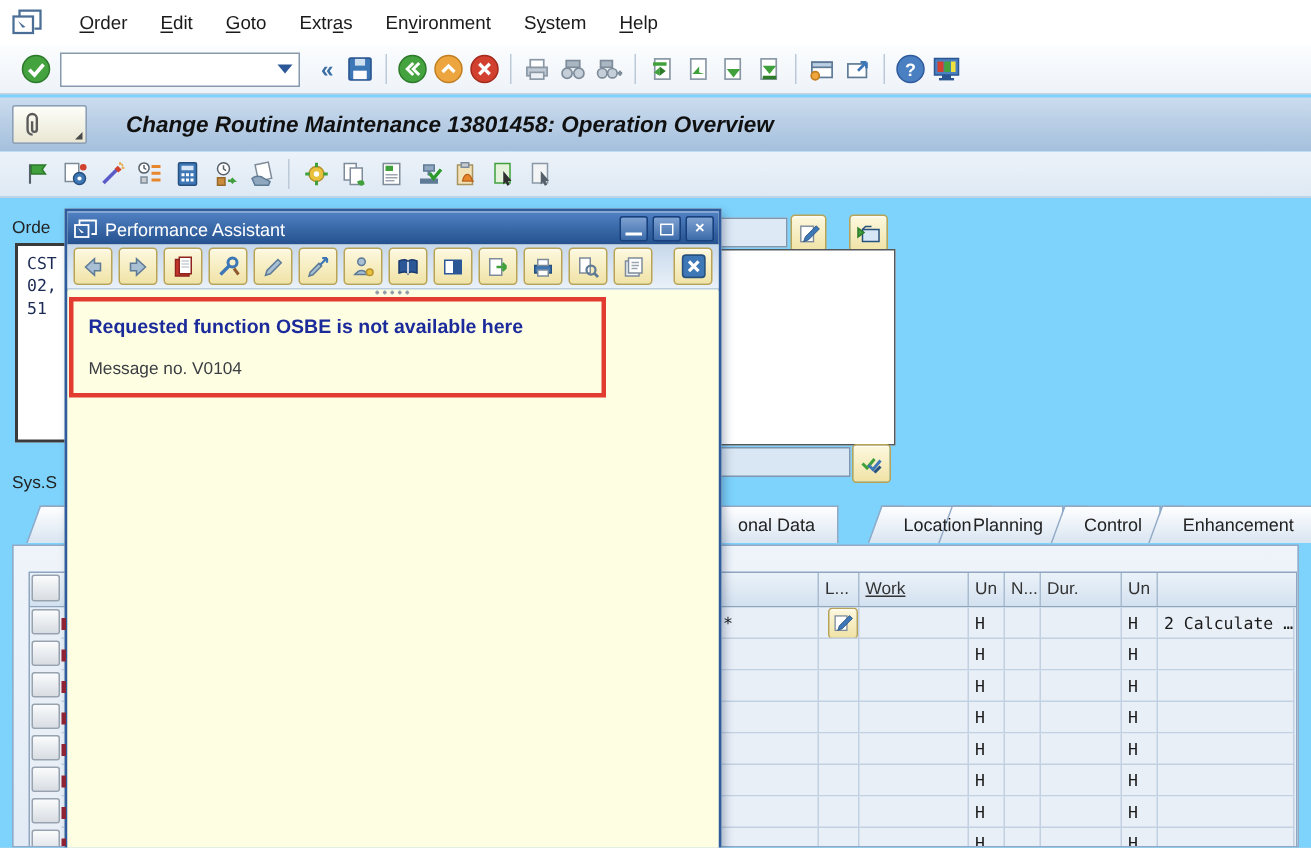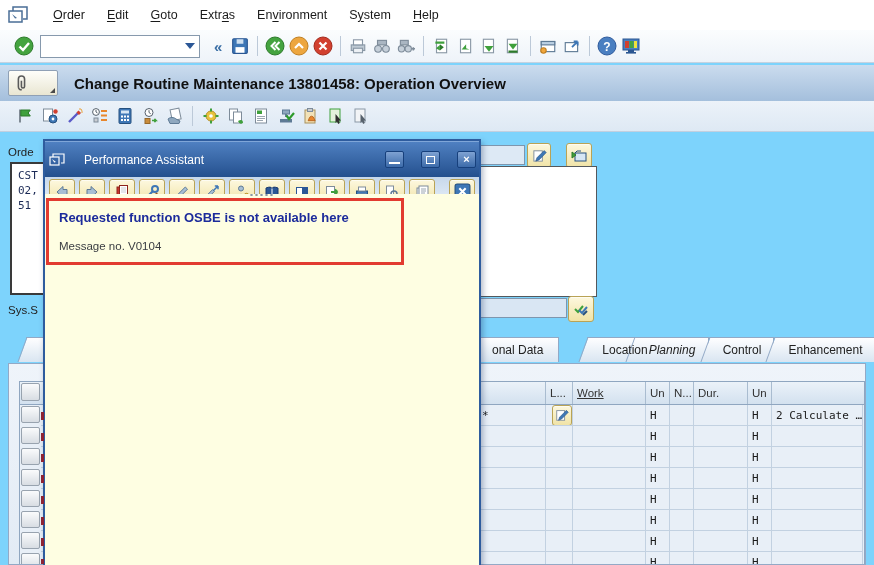--- a/index.html
+++ b/index.html
@@ -24,21 +24,21 @@
   .combo .drop{position:absolute;right:4px;top:7px;width:0;height:0;
                border-left:5px solid transparent;border-right:5px solid transparent;border-top:6px solid #2B5796;}
   .collapse-glyph{font-size:15px;font-weight:bold;color:#3A6EA5;margin:0 6px;}
   
   .titlebar{position:absolute;left:0;top:65px;width:874px;height:36px;
             background:linear-gradient(#CBDCEE,#A4BFDC);display:flex;align-items:center;}
   .attach-btn{width:48px;height:24px;margin-left:8px;background:linear-gradient(#FEFEFA,#E9E6D2);
               border:1px solid #8FA0B5;border-radius:2px;position:relative;display:flex;align-items:center;}
   .attach-btn .corner{position:absolute;right:2px;bottom:2px;width:0;height:0;
                       border-left:5px solid transparent;border-bottom:5px solid #4a4a4a;}
-  .page-title{font-size:15px;font-weight:bold;margin-left:16px;color:#101010;}
+  .page-title{font-size:15px;font-weight:bold;font-style:italic;margin-left:26px;color:#101010;}
   
   .appbar{position:absolute;left:0;top:101px;width:874px;height:31px;
           background:linear-gradient(#ECF2F9,#DEE9F4);border-bottom:1px solid #C2CFDF;
           display:flex;align-items:center;padding-left:12px;box-sizing:border-box;}
   .abtn{width:25px;height:24px;display:flex;align-items:center;justify-content:center;flex:0 0 auto;}
   
   .content{position:absolute;left:0;top:132px;width:874px;height:433px;}
   .lbl{position:absolute;font-size:11.5px;color:#222;}
   .sort-box{position:absolute;left:10px;top:30px;width:80px;height:133px;background:#fff;
             border:2px solid #3a3a3a;box-sizing:border-box;padding:4px 0 0 6px;
@@ -73,22 +73,22 @@
   .w-sel{width:22px;}.w-text{width:505px;}.w-l{width:27px;}.w-work{width:73px;text-decoration:underline;}.w-un{width:24px;}
   .w-n{width:24px;}.w-dur{width:54px;}.w-ckey{width:91px;}
   .selcell{background:linear-gradient(#FAFBFC,#D8DDE3);border:1px solid #98A3AF;border-radius:2px;
            margin:1px;width:19px;}
   .c-text{padding-left:441px;}
   .rtick{position:absolute;left:21px;top:7px;width:3px;height:8px;background:#8E2333;z-index:2;}
   .mini-btn{width:20px;height:19px;margin-left:2px;}
   
   .dialog{position:absolute;left:43px;top:139px;width:438px;height:430px;border:2px solid #2E5C9E;
           box-sizing:border-box;background:#FEFEE2;box-shadow:2px 3px 6px rgba(30,50,90,.35);}
-  .dlg-title{height:36px;background:linear-gradient(#4F80C1,#24508E);border-top:1px solid #7FA6D8;
-             display:flex;align-items:center;color:#fff;box-sizing:border-box;gap:14px;}
+  .dlg-title{height:22px;background:linear-gradient(#4F80C1,#24508E);border-top:1px solid #7FA6D8;
+             display:flex;align-items:center;color:#fff;box-sizing:border-box;}
   .dlg-title-text{font-size:12px;margin-left:5px;flex:1;}
   .winbtn{width:17px;height:15px;margin-right:3px;background:linear-gradient(#7FA2D2,#3C6BAA);
           border:1px solid #17407C;border-radius:2px;position:relative;display:flex;align-items:center;justify-content:center;}
   .winbtn .bar{position:absolute;left:3px;right:3px;bottom:3px;height:2px;background:#fff;}
   .winbtn .sq{width:7px;height:6px;border:1.5px solid #fff;}
   .winbtn .x{color:#fff;font-size:11px;font-weight:bold;line-height:1;}
   .dlg-toolbar{height:30px;background:linear-gradient(#C7D8EB,#E9F1F9);display:flex;align-items:center;
                padding-left:4px;border-bottom:1px solid #B9CBDE;box-sizing:border-box;}
   .dbtn{width:24px;height:23px;margin-right:4px;flex:0 0 auto;}
   .dsep{width:1px;height:18px;background:#9FB2C6;margin:0 5px;}
@@ -363,21 +363,21 @@
     </span>
   </div>
 
   <div class="content">
     <span class="lbl" style="left:8px;top:14px;">Orde</span>
     <div class="sort-box">
       <div>CST</div>
       <div>02,</div>
       <div>51</div>
     </div>
-    <span class="lbl" style="left:8px;top:172px;">Sys.S</span>
+    <span class="lbl" style="left:8px;top:184px;">Sys.S</span>
 
     <input class="field" style="left: 443px; top: 13px; width: 82px;" value="">
     <span class="ybtn" style="position:absolute;left:527px;top:11px;width:22px;height:23px;">
       <svg width="15" height="15" viewBox="0 0 16 16">
           <rect x="2" y="3" width="9" height="11" fill="#fff" stroke="#7E8C9A"></rect>
           <path d="M4 14l1.2-3.5L13 2.7l2.2 2.2L7.5 12.7z" fill="#3E77B6" stroke="#26507E" stroke-width=".6"></path>
         </svg>
     </span>
     <span class="ybtn" style="position:absolute;left:566px;top:11px;width:24px;height:23px;">
       <svg width="16" height="15" viewBox="0 0 16 15">
@@ -400,21 +400,21 @@
 
     <div class="tabstrip">
       <div class="tab" style="left:20px;width:24px;">
           <span class="tl"></span>
         </div>
       <span id="tabs"><div class="tab" style="left: 433px; width: 118px;">
             <span class="tl" style="padding-left: 51px;">onal Data</span>
           </div><div class="tab" style="left: 581px; width: 73px;">
             <span class="tl" style="text-align: center;">Location</span>
           </div><div class="tab" style="left: 628px; width: 73px;">
-            <span class="tl" style="text-align: center; font-style: italic;">Planning</span>
+            <span class="tl" style="text-align: center;">Planning</span>
           </div><div class="tab" style="left: 703px; width: 63px;">
             <span class="tl" style="text-align: center;">Control</span>
           </div><div class="tab" style="left: 768px; width: 100px;">
             <span class="tl" style="text-align: center;">Enhancement</span>
           </div></span>
     </div>
     <div class="tab-container">
       <div class="grid">
         <div class="thead">
           <div class="th w-sel selcell" style="height:18px;"></div>

